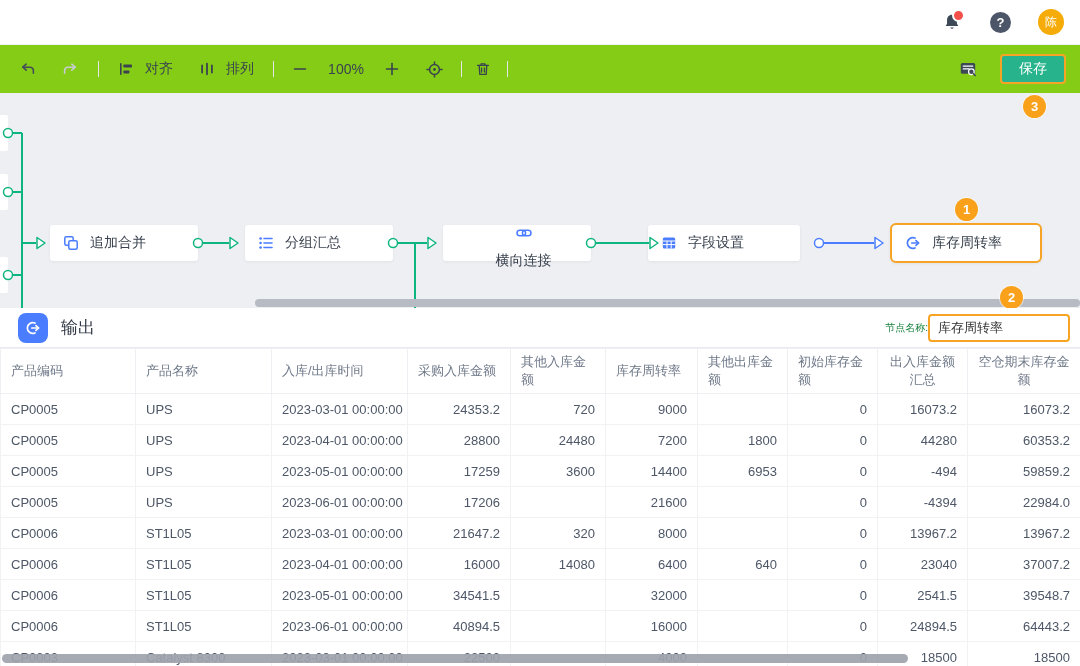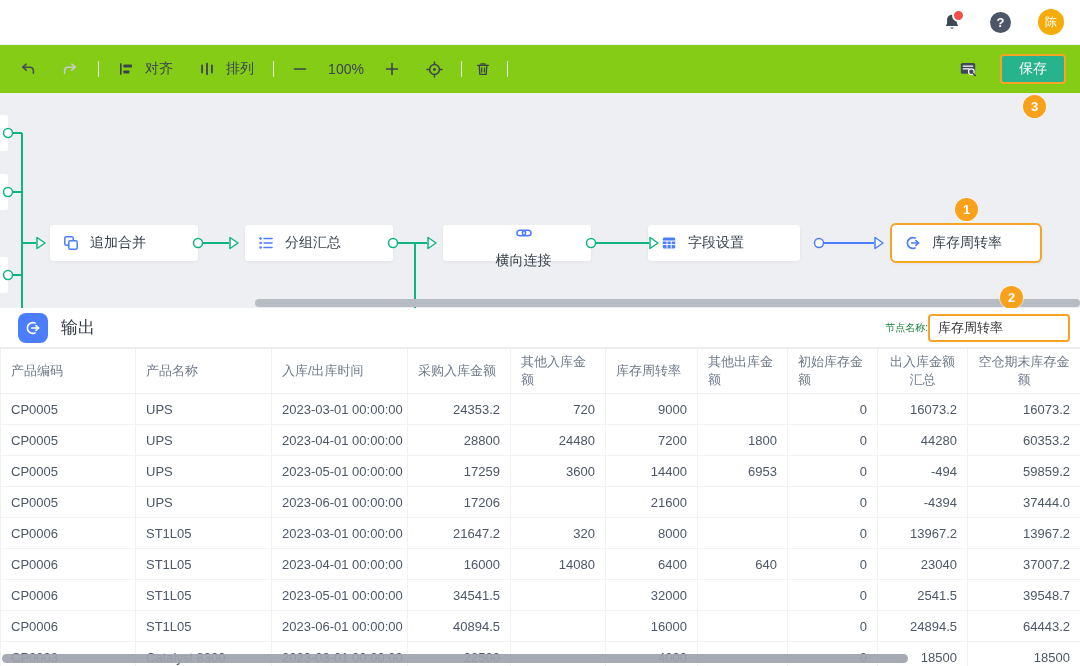--- a/index.html
+++ b/index.html
@@ -371,21 +371,21 @@
         <tr>
           <td>CP0005</td>
           <td>UPS</td>
           <td>2023-06-01 00:00:00</td>
           <td class="num">17206</td>
           <td class="num"></td>
           <td class="num">21600</td>
           <td class="num"></td>
           <td class="num">0</td>
           <td class="num">-4394</td>
-          <td class="num">37444.0</td>
+          <td class="num">22984.0</td>
         </tr>
         <tr>
           <td>CP0006</td>
           <td>ST1L05</td>
           <td>2023-03-01 00:00:00</td>
           <td class="num">21647.2</td>
           <td class="num">320</td>
           <td class="num">8000</td>
           <td class="num"></td>
           <td class="num">0</td>

